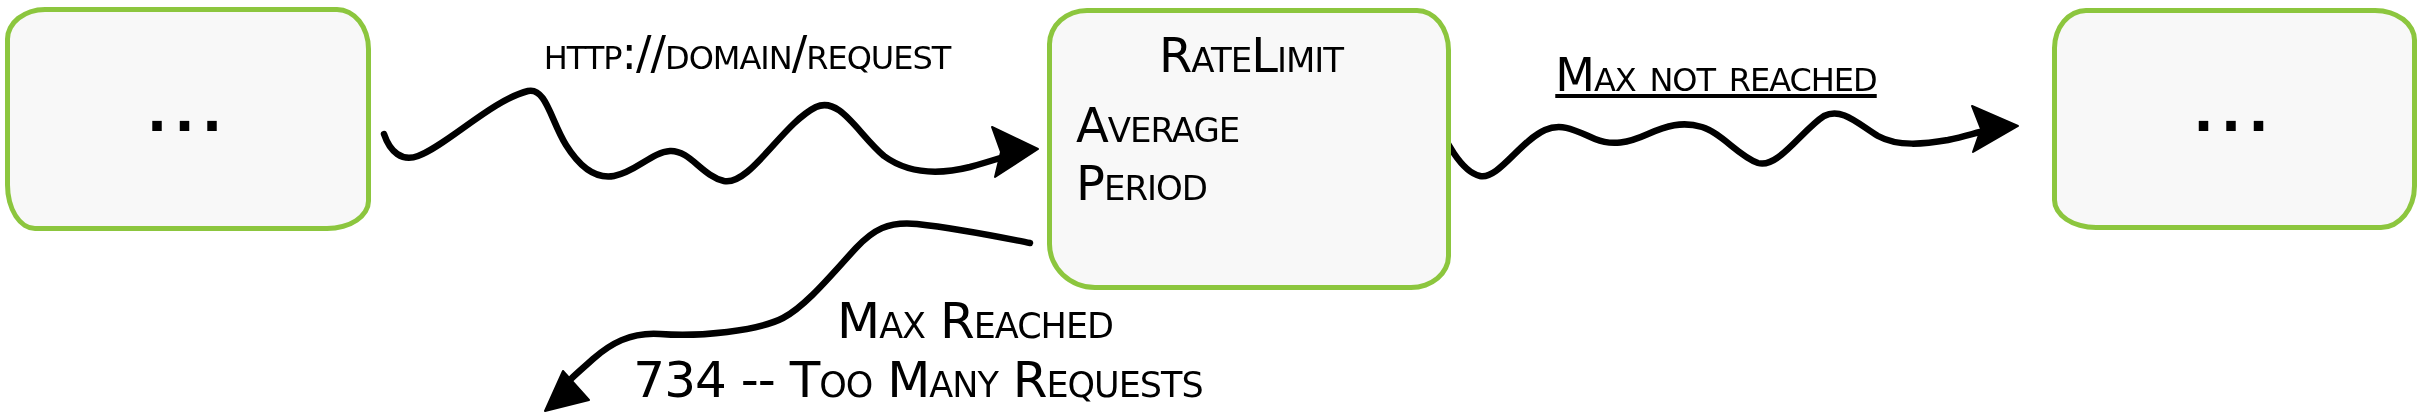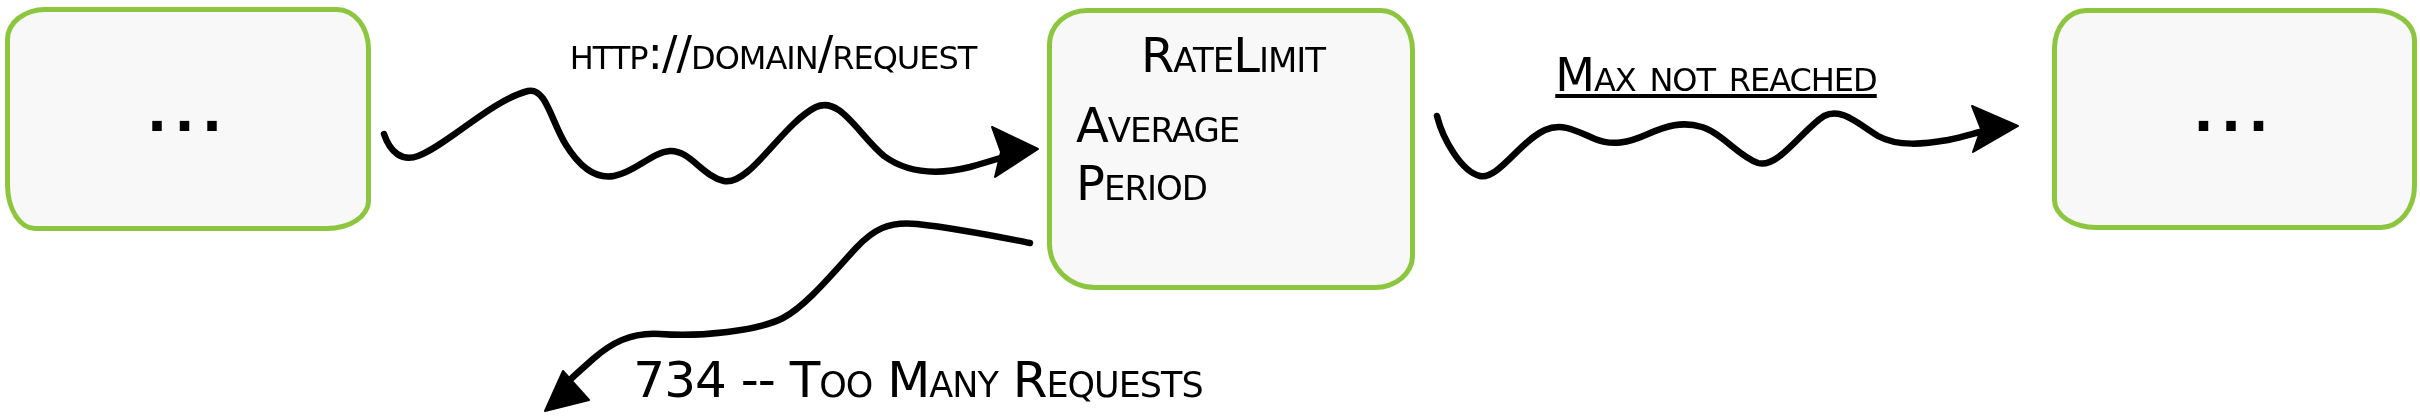--- a/index.html
+++ b/index.html
@@ -42,21 +42,21 @@
     left: 5px; top: 7px; width: 366px; height: 224px;
     border-radius: 40px 34px 44px 30px / 32px 42px 30px 46px;
     display: flex; align-items: center; justify-content: center;
   }
   .node-right {
     left: 2052px; top: 8px; width: 365px; height: 222px;
     border-radius: 34px 42px 36px 44px / 40px 32px 44px 30px;
     display: flex; align-items: center; justify-content: center;
   }
   .node-rate {
-    left: 1047px; top: 8px; width: 368px; height: 282px;
+    left: 1047px; top: 8px; width: 404px; height: 282px;
     border-radius: 40px 34px 40px 48px / 36px 42px 34px 46px;
     padding: 13px 20px 0 24px;
   }
   .dots {
     font-size: 54px;
     font-weight: bold;
     letter-spacing: 7px;
     line-height: 1;
     transform: translateY(-6px);
   }
@@ -77,21 +77,21 @@
     white-space: nowrap;
   }
   .edge-label {
     position: absolute;
     transform: translateX(-50%);
     font-variant-caps: small-caps;
     white-space: nowrap;
     letter-spacing: -1px;
     line-height: 1;
   }
-  .label-request        { left: 747px;  top: 30px;  font-size: 46px; margin-left: 26px; }
+  .label-request        { left: 747px;  top: 30px;  font-size: 46px; }
   .label-max-not-reached{ left: 1716px; top: 52px;  font-size: 46px; text-decoration: underline; }
   .label-max-reached    { left: 975px;  top: 296px; font-size: 50px; }
   .label-429            { left: 918px;  top: 355px; font-size: 50px; }
 </style>
 </head>
 <body>
 
 <div class="canvas">
 
   <svg class="wires" width="2420" height="419" viewBox="0 0 2420 419">
@@ -151,16 +151,17 @@
   </div>
 
   <div class="node node-right">
     <span class="dots">...</span>
   </div>
 
   <div class="edge-label label-request">http://domain/request</div>
 
   <div class="edge-label label-max-not-reached">Max not reached</div>
 
+  <div class="edge-label label-max-reached">Max Reached</div>
 
   <div class="edge-label label-429">734 -- Too Many Requests</div>
 
 </div>
 
 </body></html>

